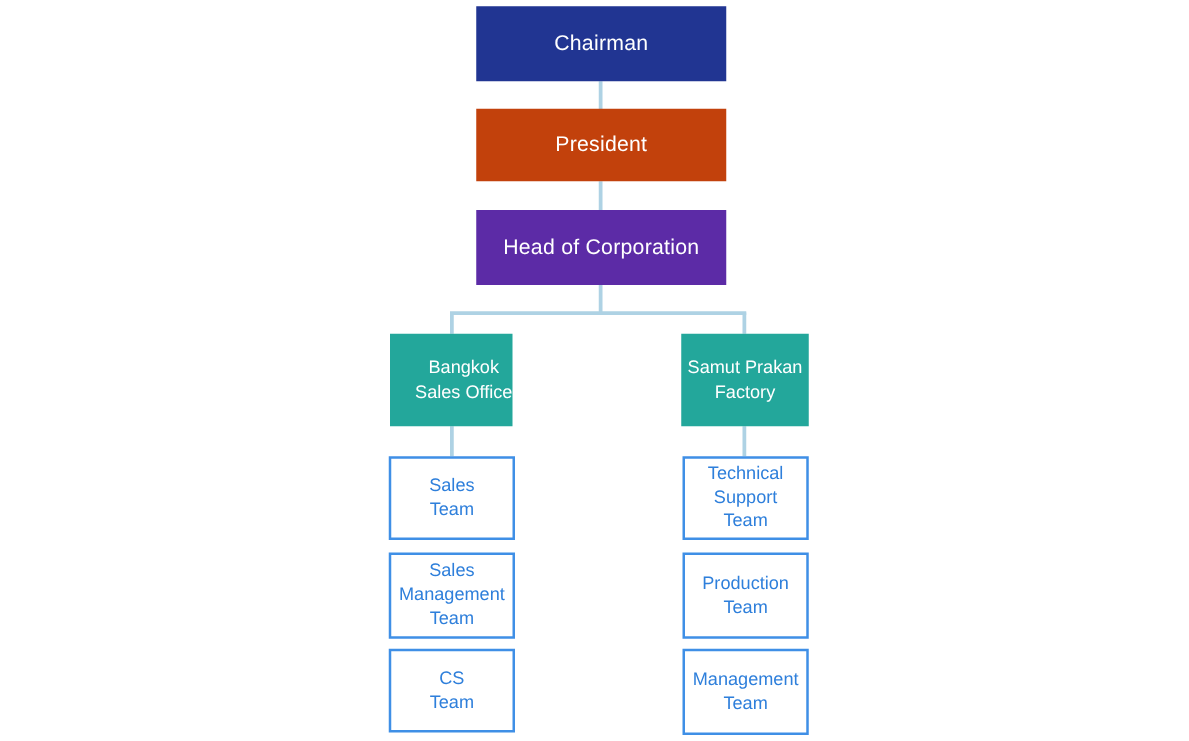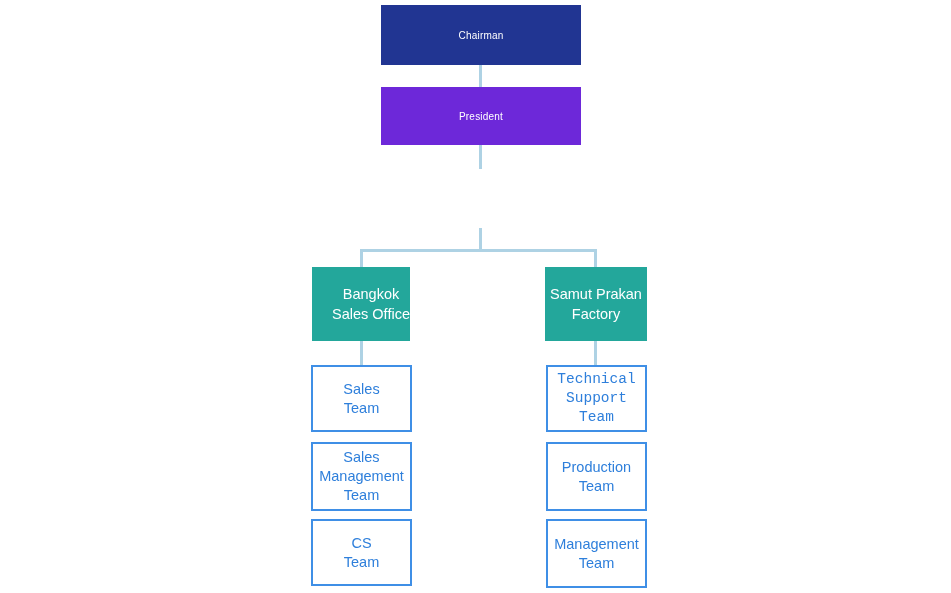--- a/index.html
+++ b/index.html
@@ -13,23 +13,23 @@
   }
   .node {
     position: absolute;
     display: flex;
     align-items: center;
     justify-content: center;
     text-align: center;
     box-sizing: border-box;
   }
   .node .label { white-space: pre-line; }
-  .top-node { color: #ffffff; font-size: 10px; letter-spacing: 0.2px; }
+  .top-node { color: #ffffff; font-size: 17px; letter-spacing: 0.2px; }
   .node-chairman  { background: #213592; }
-  .node-president { background: #6d28d9; }
+  .node-president { background: #c2410c; }
   .node-head      { background: #5c2ba6; }
   .branch-node {
     background: #23a79b;
     color: #ffffff;
     font-size: 14.5px;
     line-height: 20px;
   }
   .team-node {
     background: #ffffff;
     border: 2px solid #3f8fe6;
@@ -54,20 +54,23 @@
   <div class="vline" style="left:594px; top:341px; width:3px; height:25px;"></div>
 
   <div class="node top-node node-chairman" style="left:381px; top:5px; width:200px; height:60px;">
     <span class="label">Chairman</span>
   </div>
 
   <div class="node top-node node-president" style="left:381px; top:87px; width:200px; height:58px;">
     <span class="label">President</span>
   </div>
 
+  <div class="node top-node node-head" style="left:381px; top:168px; width:200px; height:60px;">
+    <span class="label">Head of Corporation</span>
+  </div>
 
   <div class="node branch-node" style="left:312px; top:267px; width:98px; height:74px;padding-left:20px;">
     <span class="label">Bangkok
 Sales Office</span>
   </div>
 
   <div class="node branch-node" style="left:545px; top:267px; width:102px; height:74px;text-align:center;">
     <span class="label">Samut Prakan
 Factory</span>
   </div>
@@ -81,21 +84,21 @@
     <span class="label">Sales
 Management
 Team</span>
   </div>
 
   <div class="node team-node" style="left:311px; top:519px; width:101px; height:67px;">
     <span class="label">CS
 Team</span>
   </div>
 
-  <div class="node team-node" style="left:546px; top:365px; width:101px; height:67px;font-family:Liberation Mono, monospace;">
+  <div class="node team-node" style="left:546px; top:365px; width:101px; height:67px;">
     <span class="label">Technical
 Support
 Team</span>
   </div>
 
   <div class="node team-node" style="left:546px; top:442px; width:101px; height:69px;">
     <span class="label">Production
 Team</span>
   </div>
 

